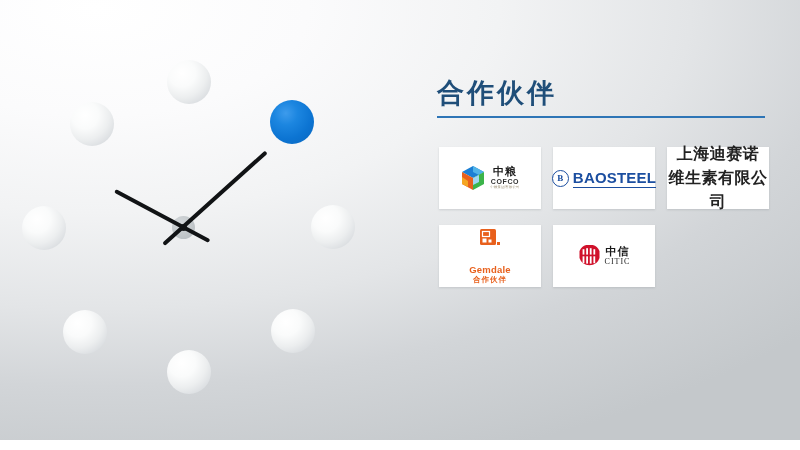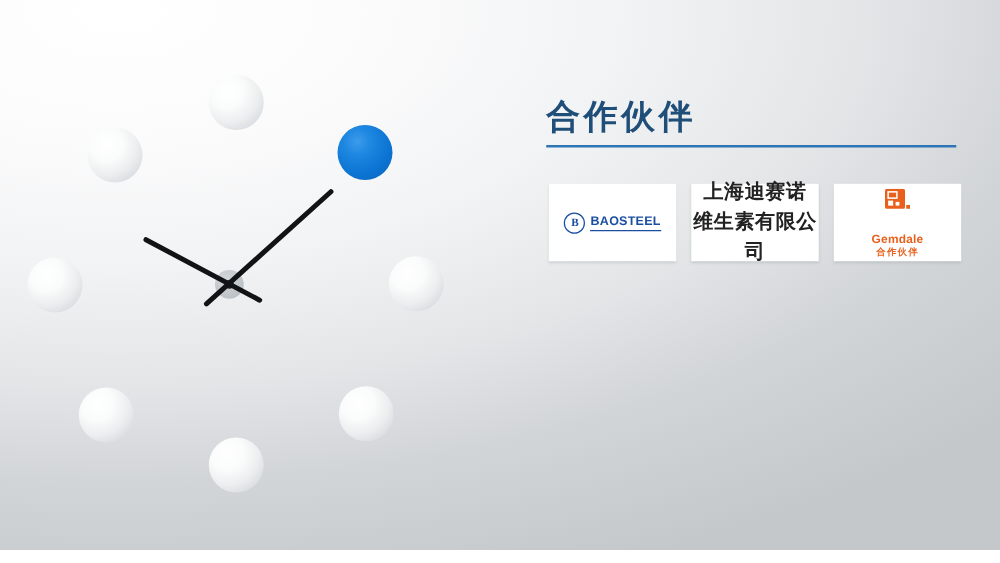--- a/index.html
+++ b/index.html
@@ -66,21 +66,21 @@
   
   .cofco-cube{position:relative;width:26px;height:26px;}
   .cofco-cube svg{display:block;}
   .cofco-cn{font-size:11px;font-weight:700;color:#1a1a1a;letter-spacing:1px;}
   .cofco-en{font-size:7px;font-weight:700;color:#333;letter-spacing:.6px;}
   .cofco-tag{font-size:3.4px;color:#9a8d72;letter-spacing:.3px;margin-top:1px;}
   
   .bs-mark{width:15px;height:15px;border:1.6px solid #1b4ea0;border-radius:50%;
     display:flex;align-items:center;justify-content:center;
     font-size:9px;font-weight:700;color:#1b4ea0;font-family:"Liberation Serif",serif;}
-  .bs-name{font-size:10px;font-weight:700;color:#1b4ea0;letter-spacing:.2px;
+  .bs-name{font-size:15px;font-weight:700;color:#1b4ea0;letter-spacing:.2px;
     border-bottom:1.4px solid #1b4ea0;padding-bottom:1px;}
   
   .plain{font-size:16px;font-weight:700;color:#222;text-align:center;line-height:1.5;letter-spacing:.5px;}
   
   .gem-mark{width:20px;height:20px;margin:0 auto;position:relative;}
   .gem-en{font-size:9.5px;font-weight:700;color:#e8601c;letter-spacing:.2px;margin-top:16px;}
   .gem-cn{font-size:7.5px;font-weight:700;color:#e8601c;letter-spacing:1px;margin-top:1px;}
   
   .citic-mark{width:23px;height:23px;}
   .citic-cn{font-size:11px;font-weight:700;color:#1a1a1a;letter-spacing:1px;}
@@ -136,20 +136,39 @@
     </div>
   </div>
 
   <div id="panel">
 
     <div id="title">合作伙伴</div>
     <div id="rule"></div>
 
     <div id="grid">
 
+      <div class="card">
+        <div class="logo">
+          <div class="cofco-cube">
+            <svg width="26" height="26" viewBox="0 0 26 26">
+              <polygon points="13,1 24,7 13,13 2,7" fill="#1b7fd4"></polygon>
+              <polygon points="13,1 24,7 19,10 13,7" fill="#4fb3e8"></polygon>
+              <polygon points="2,7 13,13 13,25 2,19" fill="#e8601c"></polygon>
+              <polygon points="13,13 24,7 24,19 13,25" fill="#3cb44a"></polygon>
+              <polygon points="2,12 8,16 8,22 2,19" fill="#f5a623"></polygon>
+              <polygon points="13,13 19,10 19,17 13,20" fill="#9fd6f2"></polygon>
+            </svg>
+          </div>
+          <div class="logo-txt">
+            <span class="cofco-cn">中粮</span>
+            <span class="cofco-en">COFCO</span>
+            <span class="cofco-tag">中粮集团有限公司</span>
+          </div>
+        </div>
+      </div>
 
       <div class="card">
         <div class="logo">
           <span class="bs-mark">B</span>
           <span class="bs-name">BAOSTEEL</span>
         </div>
       </div>
 
       <div class="card">
         <div class="plain">
@@ -167,16 +186,34 @@
               <rect x="2.5" y="9.5" width="4" height="4" fill="#ffffff"></rect>
               <rect x="8.5" y="10.5" width="3" height="3" fill="#ffffff"></rect>
               <rect x="17" y="13" width="3" height="3" fill="#e8601c"></rect>
             </svg>
           </div>
           <span class="gem-en">Gemdale</span>
           <span class="gem-cn">合作伙伴</span>
         </div>
       </div>
 
+      <div class="card">
+        <div class="logo">
+          <div class="citic-mark">
+            <svg width="23" height="23" viewBox="0 0 23 23">
+              <path d="M1.5 6 A11 11 0 0 1 21.5 6 L21.5 13 A10.5 10.5 0 0 1 1.5 13 Z" fill="#d0112b"></path>
+              <rect x="4.6" y="4.2" width="1.8" height="14" fill="#ffffff"></rect>
+              <rect x="8.2" y="3.2" width="1.8" height="15.4" fill="#ffffff"></rect>
+              <rect x="11.8" y="3.2" width="1.8" height="15.4" fill="#ffffff"></rect>
+              <rect x="15.4" y="4.2" width="1.8" height="14" fill="#ffffff"></rect>
+              <rect x="2.5" y="9.6" width="18" height="1.7" fill="#d0112b"></rect>
+            </svg>
+          </div>
+          <div class="logo-txt">
+            <span class="citic-cn">中信</span>
+            <span class="citic-en">CITIC</span>
+          </div>
+        </div>
+      </div>
 
     </div>
   </div>
 </div>
 
 </body></html>

